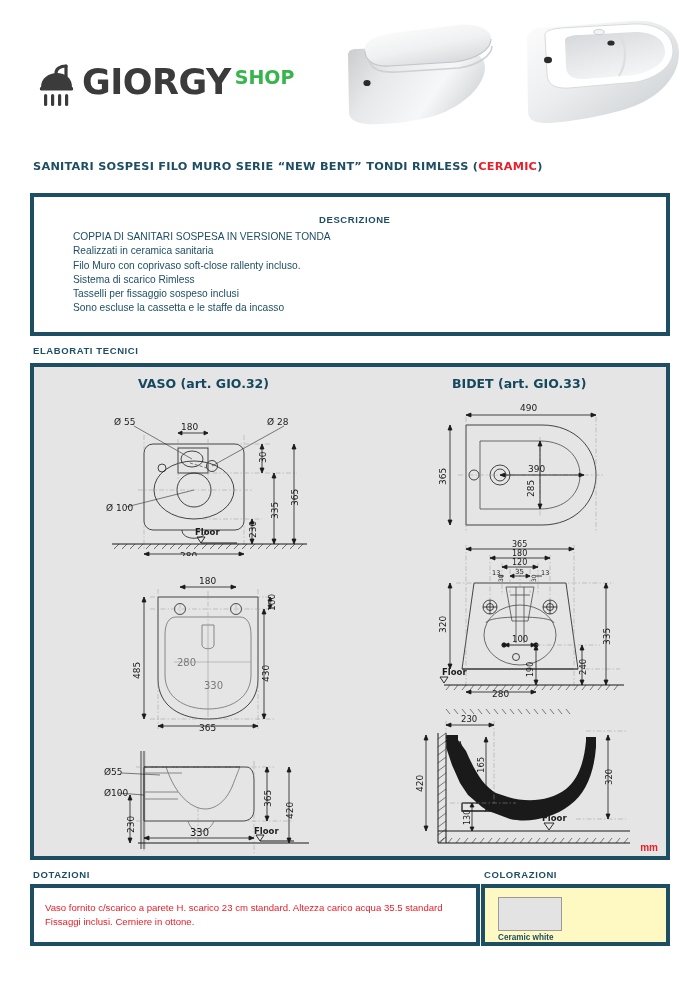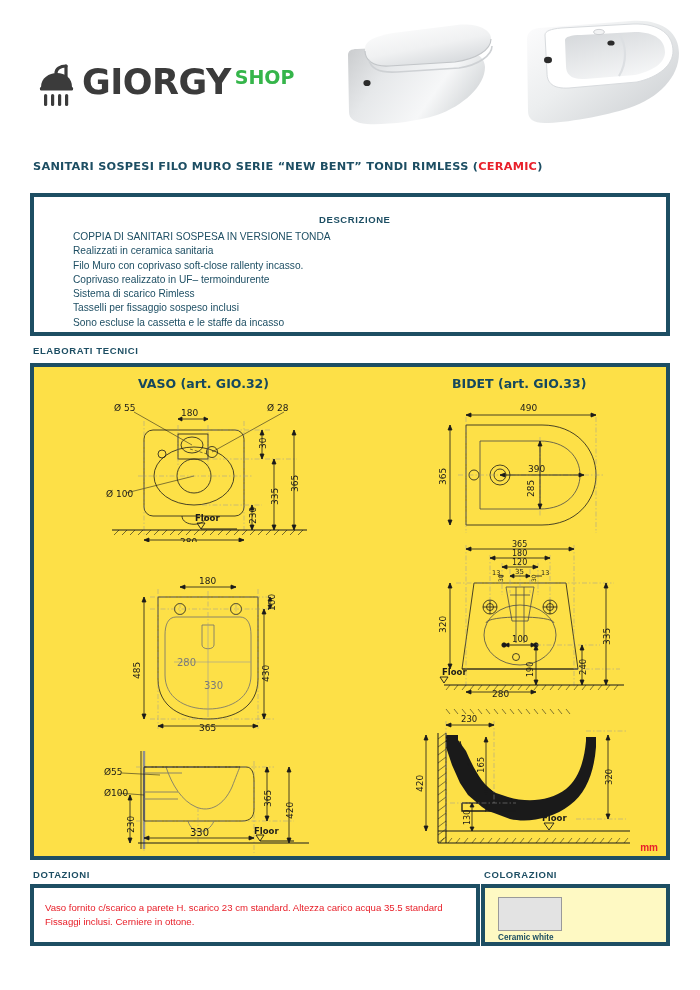--- a/index.html
+++ b/index.html
@@ -108,21 +108,21 @@
   #lbl-dot  { left: 33px; top: 869px; }
   #lbl-col  { left: 484px; top: 869px; }
 
   
   .tech-box {
     position: absolute;
     left: 30px; top: 363px;
     width: 640px; height: 497px;
     border: 4px solid #1d4e63;
     box-sizing: border-box;
-    background: #fde047;
+    background: #e5e5e5;
   }
   .tech-title {
     position: absolute;
     top: 9px;
     font-size: 12.5px;
     font-weight: bold;
     color: #15485e;
     font-family: "DejaVu Sans", sans-serif;
     white-space: nowrap;
   }
@@ -268,35 +268,34 @@
 
 <div class="doc-title">
   <span>SANITARI SOSPESI FILO MURO SERIE “NEW BENT” TONDI RIMLESS (</span><span class="red">CERAMIC</span><span>)</span>
 </div>
 
 <div class="desc-box">
   <div class="desc-heading">DESCRIZIONE</div>
   <div class="desc-lines">
     <div>COPPIA DI SANITARI SOSPESA IN VERSIONE TONDA</div>
     <div>Realizzati in ceramica sanitaria</div>
-    <div>Filo Muro con coprivaso soft-close rallenty incasso.</div>
-    <div>Coprivaso realizzato in UF– termoindurente</div>
+    <div>Filo Muro con coprivaso soft-close rallenty incluso.</div>
     <div>Sistema di scarico Rimless</div>
     <div>Tasselli per fissaggio sospeso inclusi</div>
     <div>Sono escluse la cassetta e le staffe da incasso</div>
   </div>
 </div>
 
 <div class="sec-label" id="lbl-elab">ELABORATI TECNICI</div>
 
 <div class="tech-box">
   <div class="tech-title" id="title-vaso">VASO (art. GIO.32)</div>
   <div class="tech-title" id="title-bidet">BIDET (art. GIO.33)</div>
 
-  <div class="dwg" style="left:68px; top:30px;">
+  <div class="dwg" style="left:68px; top:44px;">
     <svg width="215" height="145" viewBox="0 0 215 145">
       <g stroke="#1a1a1a" fill="none" stroke-width="0.8" font-family="DejaVu Sans, sans-serif">
 
         <rect x="42" y="33" width="100" height="86" rx="9"></rect>
 
         <rect x="76" y="37" width="30" height="25"></rect>
 
         <ellipse cx="92" cy="79" rx="40" ry="29"></ellipse>
         <ellipse cx="92" cy="79" rx="17" ry="17"></ellipse>
         <ellipse cx="90" cy="48" rx="11" ry="8"></ellipse>

